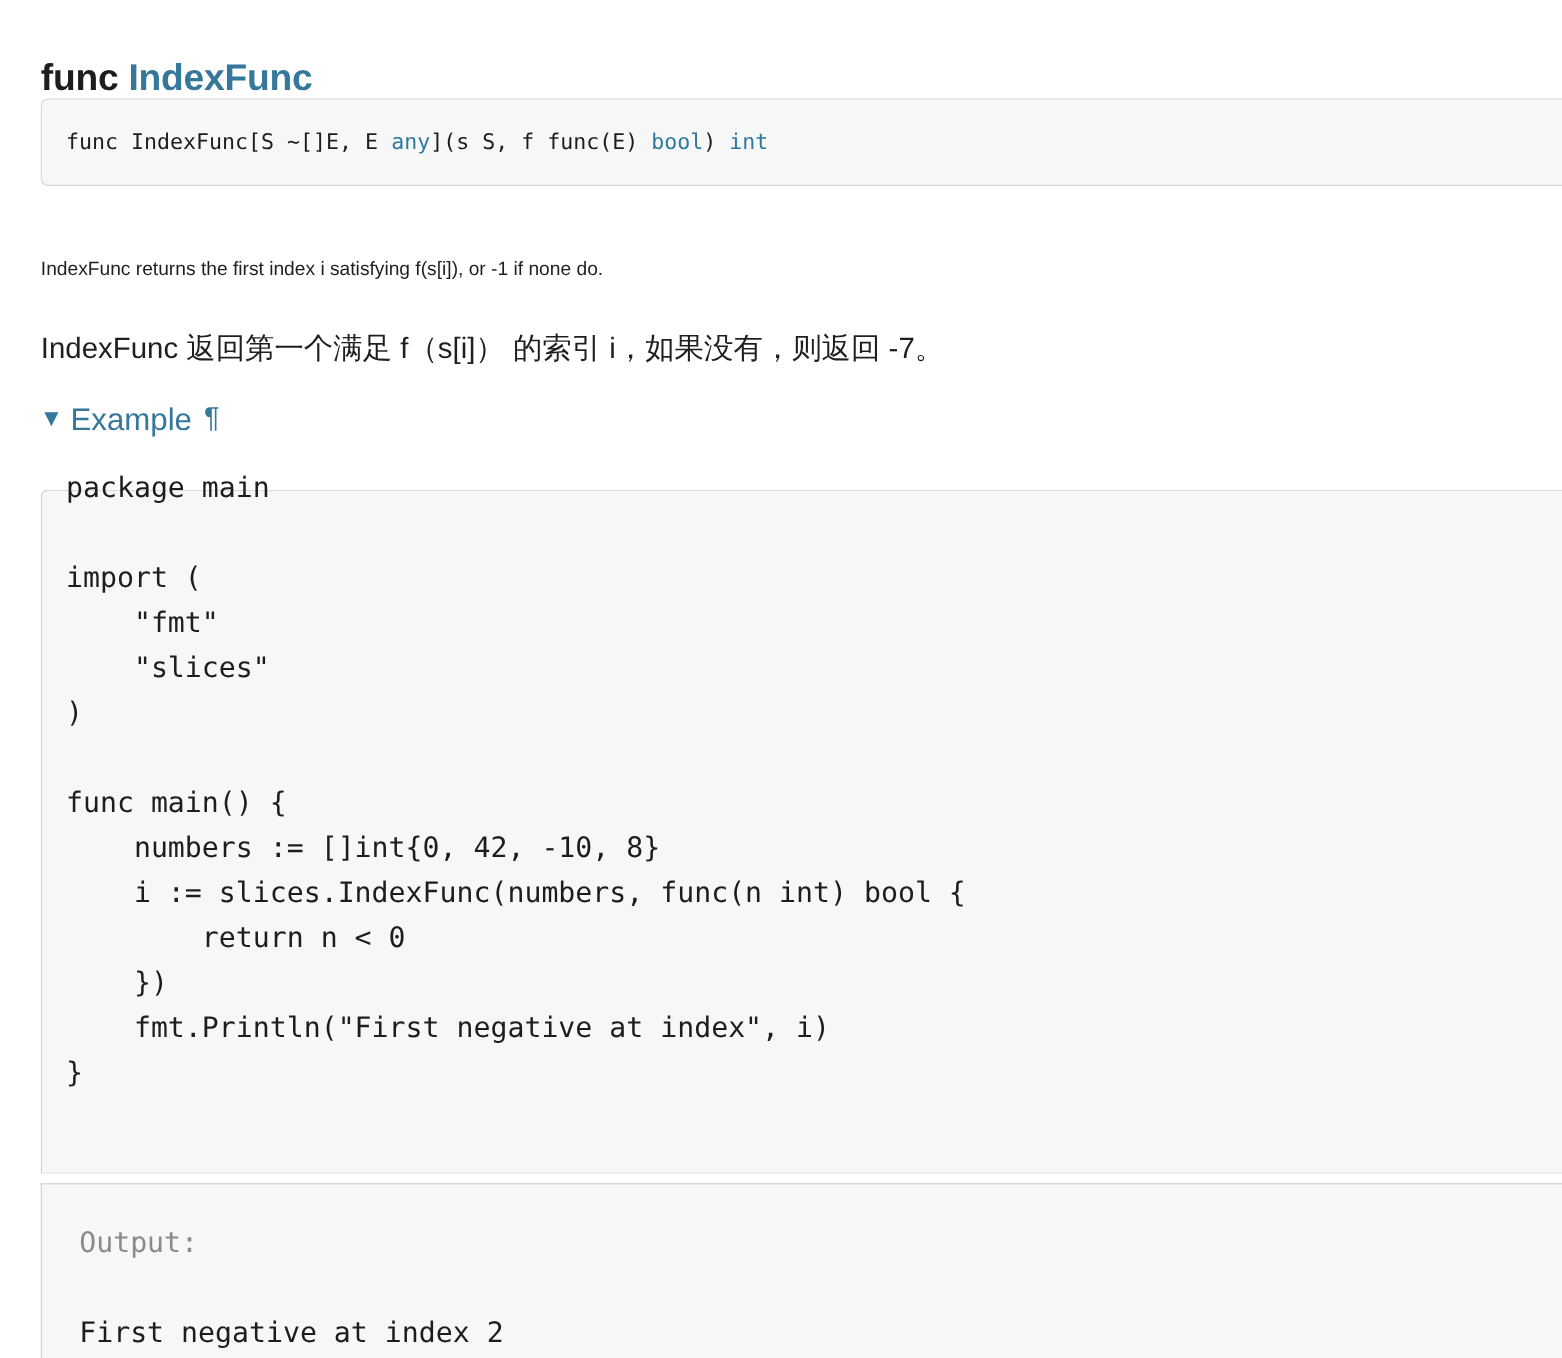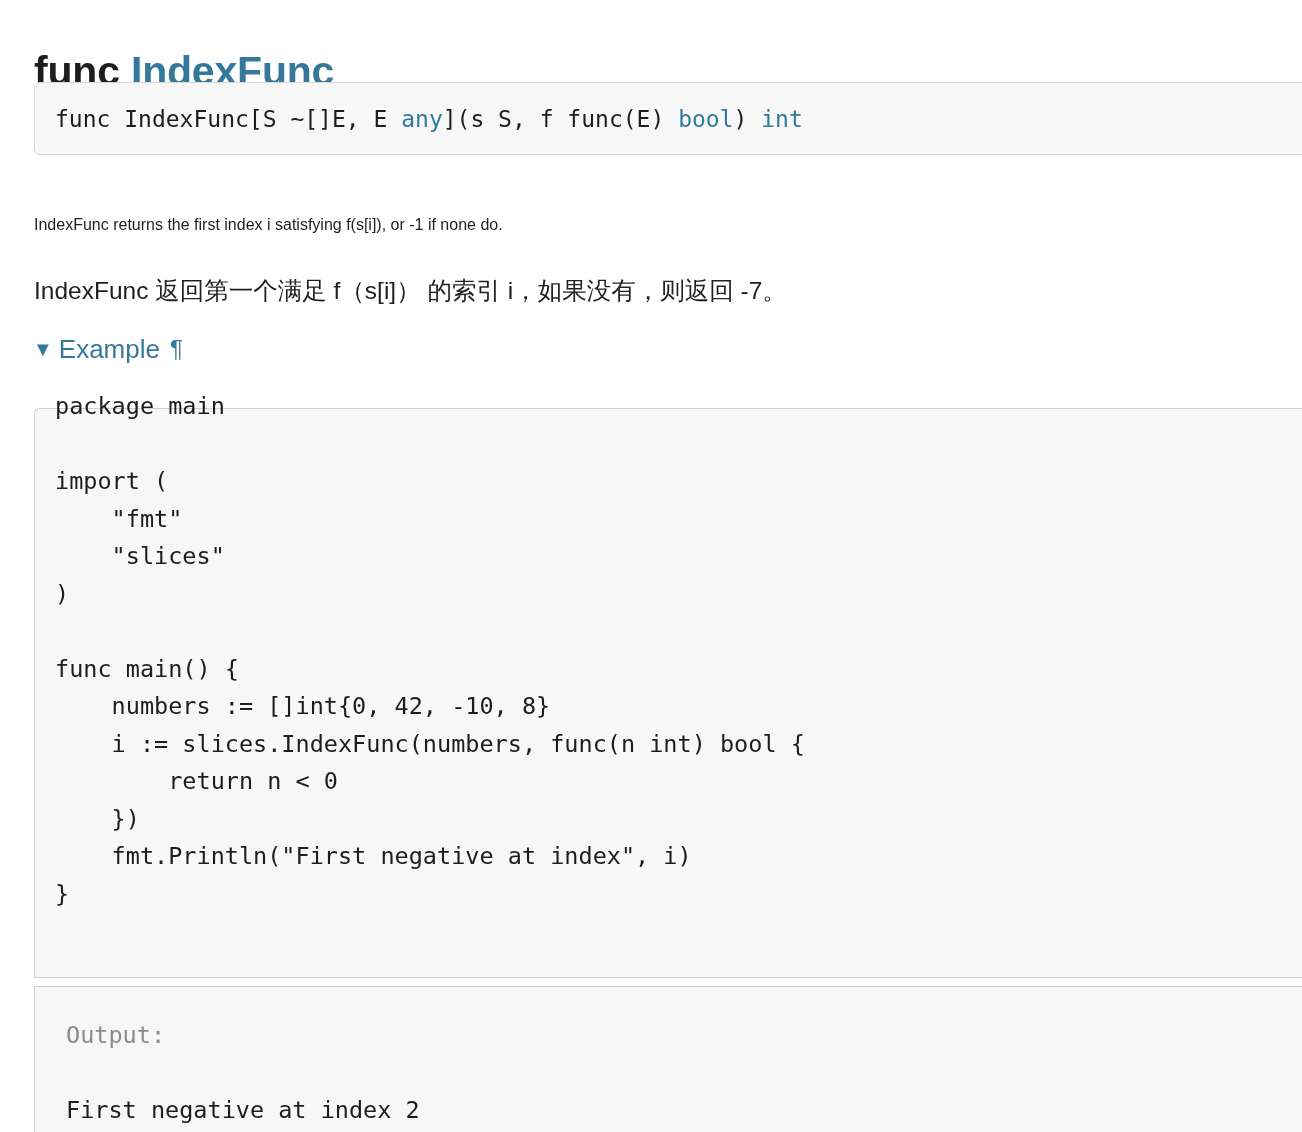--- a/index.html
+++ b/index.html
@@ -21,21 +21,21 @@
     width: 1302px;
     height: 1132px;
     overflow: hidden;
   }
 
   
   .func-heading {
     position: absolute;
     left: 34px;
     top: 24px;
-    font-size: 41px;
+    font-size: 31px;
     font-weight: bold;
     letter-spacing: -0.2px;
     white-space: nowrap;
     line-height: 40px;
   }
   .kw-func { color: #1d1d1d; }
   .func-name { color: #35789b; }
 
   
   .signature-box {
@@ -49,21 +49,21 @@
     border: 1px solid #d8d8d8;
     border-top-left-radius: 6px;
     border-bottom-left-radius: 6px;
     overflow: hidden;
   }
   .signature-text {
     position: absolute;
     left: 20px;
     top: 21px;
     font-family: "DejaVu Sans Mono", monospace;
-    font-size: 23px;
+    font-size: 18px;
     line-height: 30px;
     white-space: pre;
     color: #1d1d1d;
     letter-spacing: 0px;
   }
   .tok-type { color: #2d7a9e; }
 
   
   .prose {
     position: absolute;

